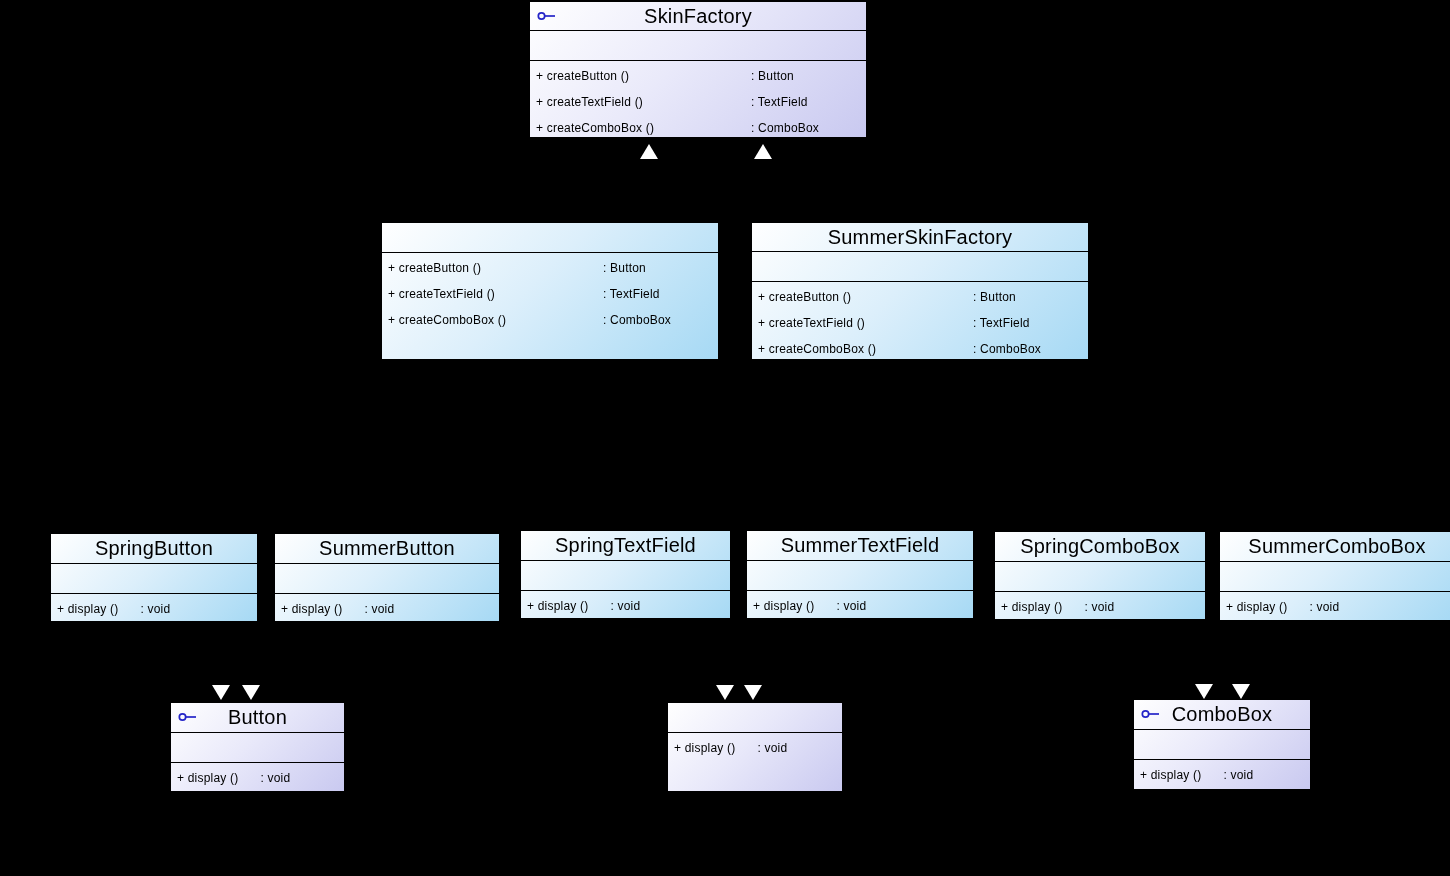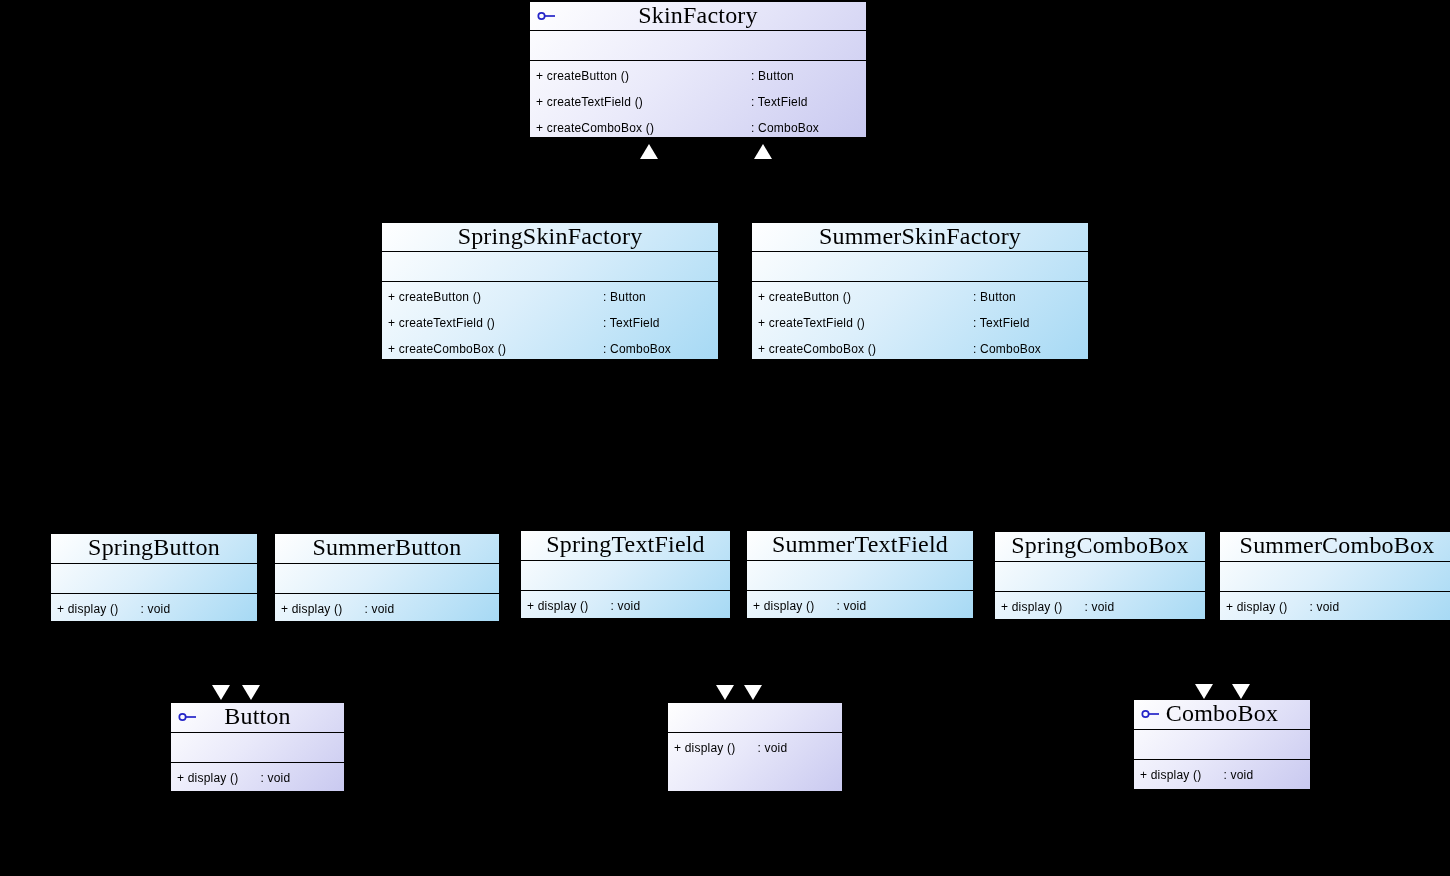--- a/index.html
+++ b/index.html
@@ -13,25 +13,24 @@
   .uml-box{
     position:absolute;box-sizing:border-box;
     border:1px solid #000;
     display:flex;flex-direction:column;
     color:#000;
   }
   .fill-class{background:linear-gradient(135deg,#ffffff 0%,#dceffb 45%,#a6d9f4 100%);}
   .fill-iface{background:linear-gradient(135deg,#ffffff 0%,#e9e9fa 45%,#c9c9f0 100%);}
 
   .title{
-    position:relative;display:flex;align-items:flex-start;justify-content:center;
+    position:relative;display:flex;align-items:center;justify-content:center;
     border-bottom:1px solid #000;
-    font-size:24px;letter-spacing:0.2px;
+    font-size:20px;letter-spacing:0.2px;
     flex:0 0 auto;
-    font-family:Liberation Serif, serif;
   }
   .big .title{height:28px;}
   .small .title{height:29px;}
   .attrs{flex:0 0 auto;height:29px;border-bottom:1px solid #000;}
   .methods{flex:1 1 auto;padding-top:2px;}
   .method{display:flex;padding:0 6px;font-size:12px;letter-spacing:0.2px;line-height:26px;white-space:nowrap;}
   .aligned .method .sig{min-width:215px;}
   .method .ret{margin-left:22px;}
   .aligned .method .ret{margin-left:0;}
 
@@ -68,23 +67,20 @@
         </div>
       <div class="method">
           <span class="sig">+ createComboBox ()</span>
           <span class="ret">: ComboBox</span>
         </div>
     </div>
   </div>
 
 
   <div class="uml-box fill-class big aligned" style="left:381px;top:222px;width:338px;height:138px">
-    <div class="title">
-      <span>SpringSkinFactory</span>
-    </div>
     <div class="attrs"></div>
     <div class="methods">
       <div class="method">
           <span class="sig">+ createButton ()</span>
           <span class="ret">: Button</span>
         </div>
       <div class="method">
           <span class="sig">+ createTextField ()</span>
           <span class="ret">: TextField</span>
         </div>

